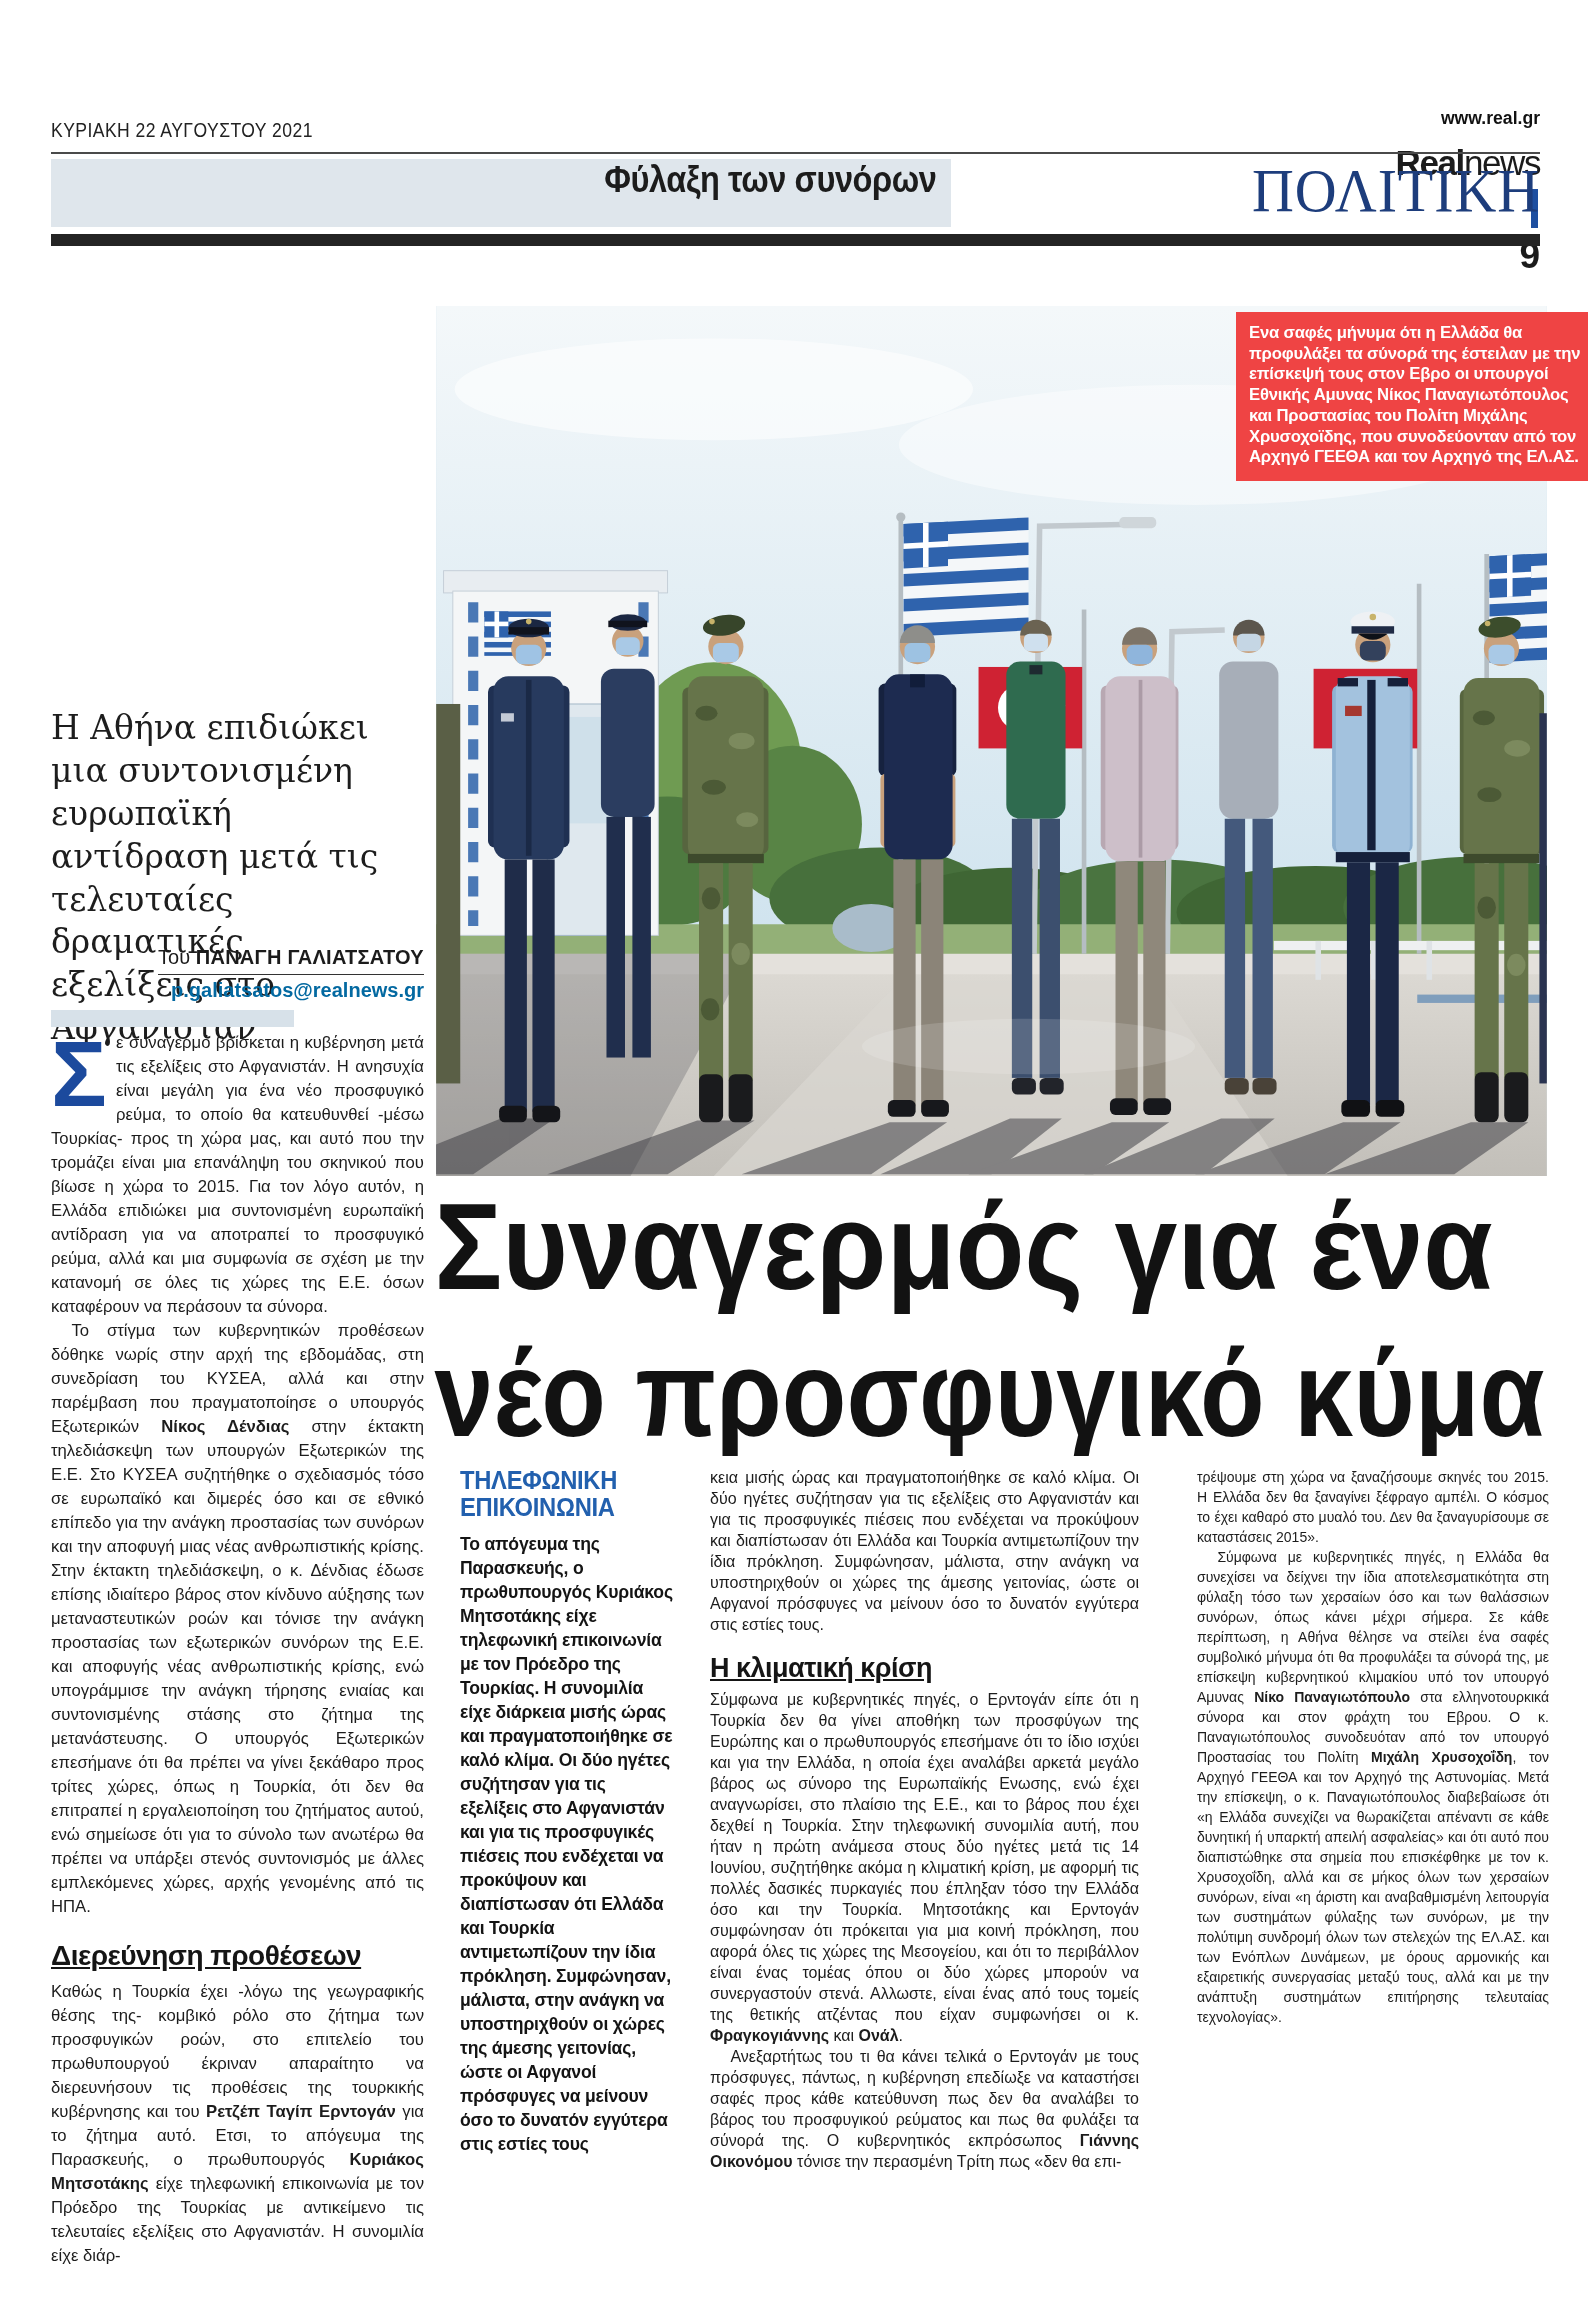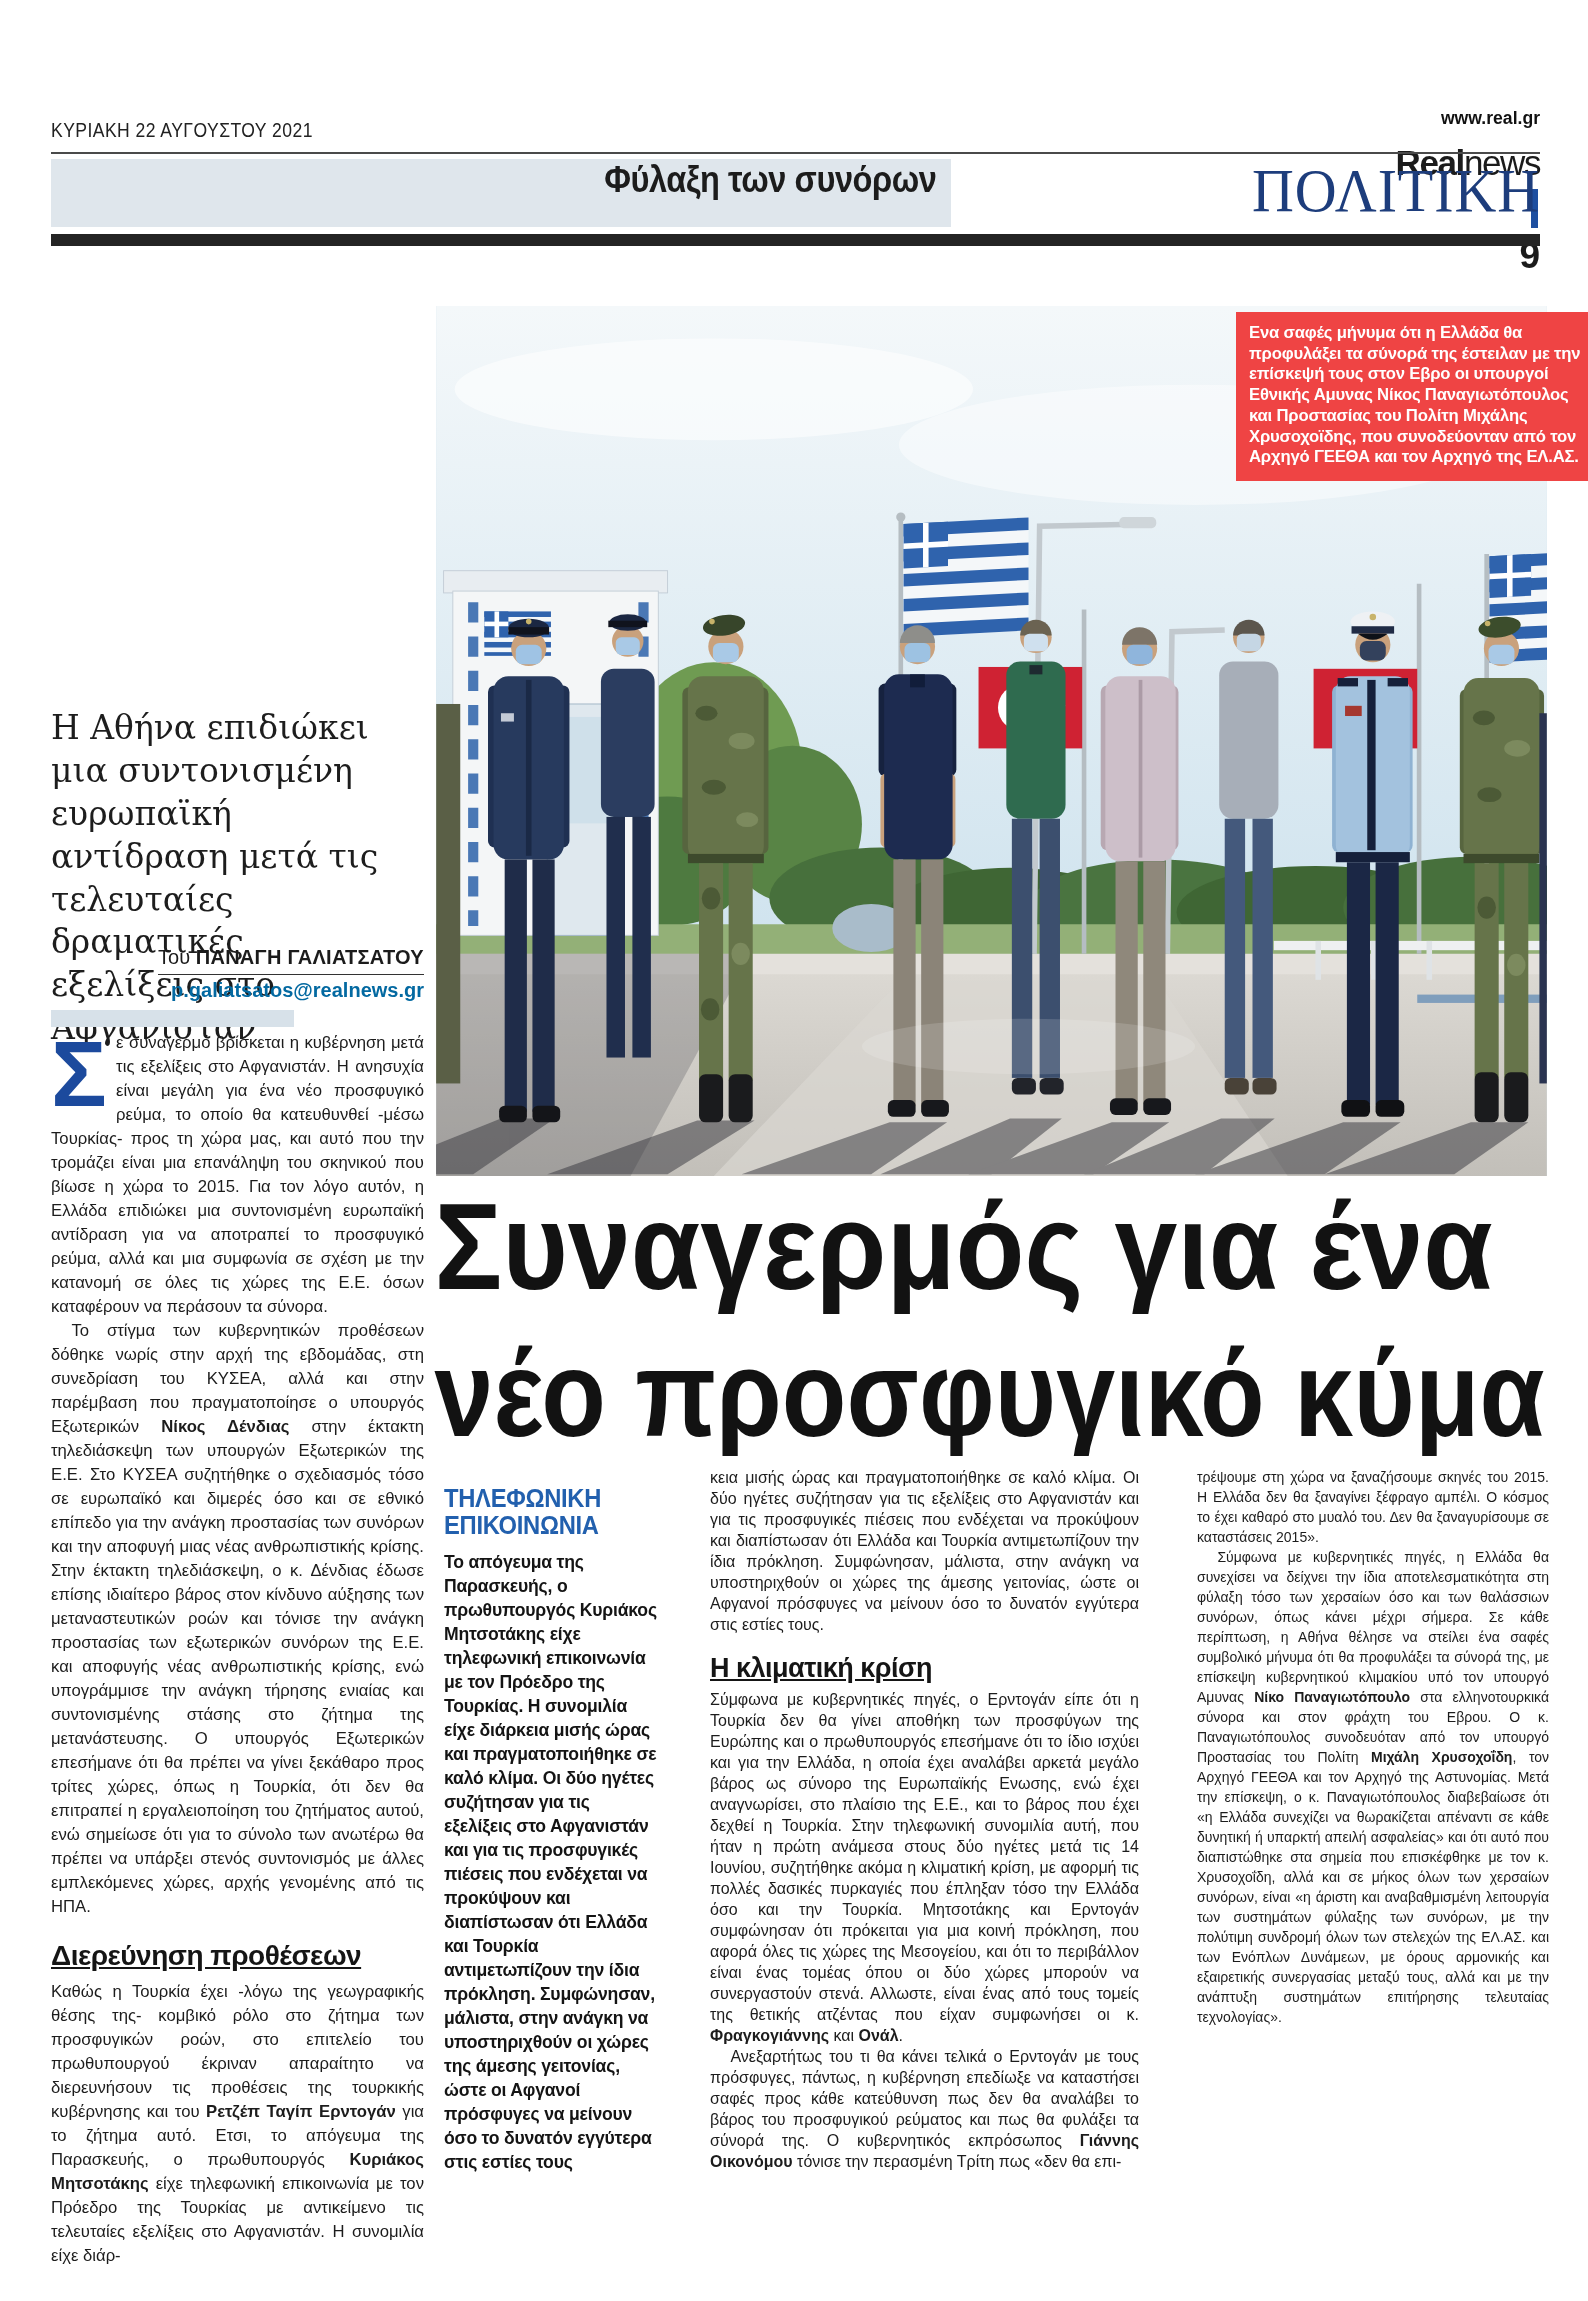--- a/index.html
+++ b/index.html
@@ -55,21 +55,21 @@
   .col1{left:51px;top:1031px;width:373px;height:1248px;font-size:16.7px;line-height:24px;}
   .col2{left:710px;top:1467px;width:429px;height:816px;font-size:16px;line-height:21px;}
   .col3{left:1197px;top:1467px;width:352px;height:816px;font-size:14px;line-height:20px;}
   .subhead{font-weight:700;font-size:28px;line-height:1.05;letter-spacing:-0.5px;
            margin:22px 0 9.3px 0;text-align:left;color:#151515;text-decoration:underline;}
   .col2 .subhead{font-size:27px;margin:18.6px 0 7.4px 0;}
   .dropcap{float:left;font-size:93px;line-height:74px;font-weight:700;color:#1c4a9d;
            margin:5.6px 9.3px 0 0;}
 
   
-  .sidebar{left:444px;top:1467px;width:213px;margin-top:18px;}
+  .sidebar{left:460px;top:1467px;width:213px;}
   .sidebar .h{color:#2260ae;font-weight:700;font-size:25px;line-height:1.08;letter-spacing:-0.3px;
               transform:scaleX(.95);transform-origin:left top;}
   .sidebar .t{margin-top:11px;font-weight:700;font-size:17.6px;line-height:24px;color:#141414;
               letter-spacing:-0.2px;}
 </style>
 </head>
 <body>
 
 <div class="page">
 

